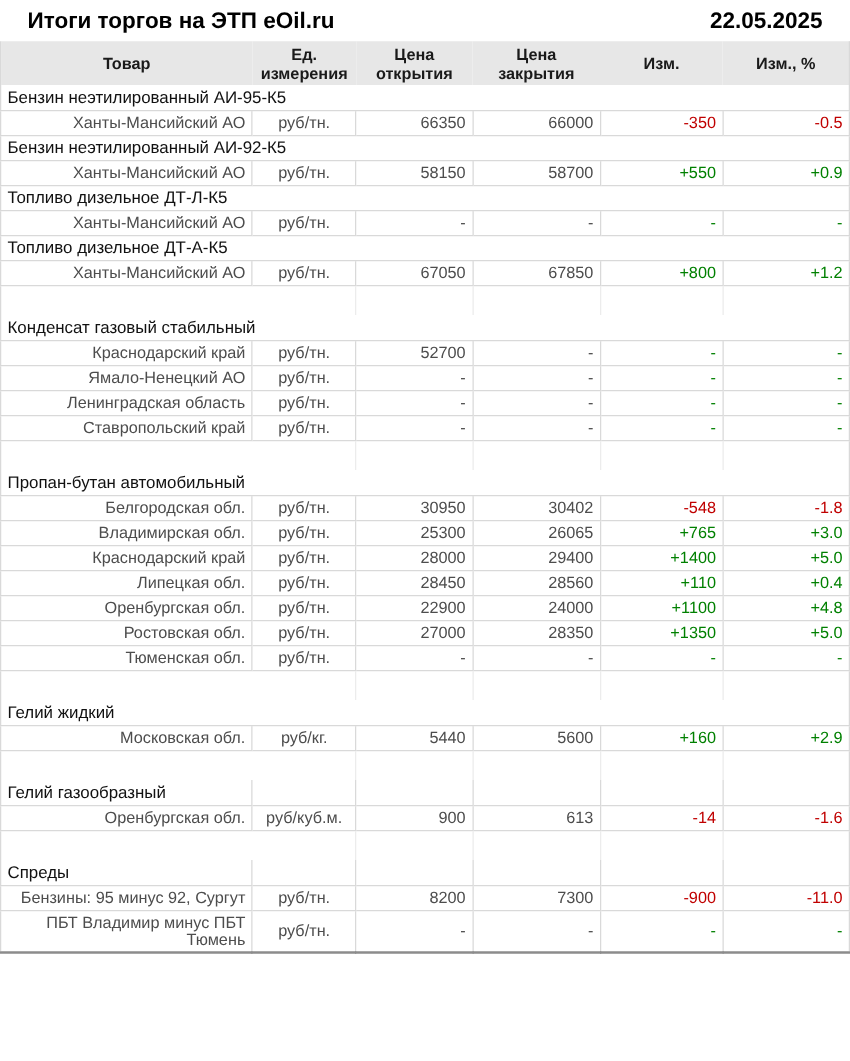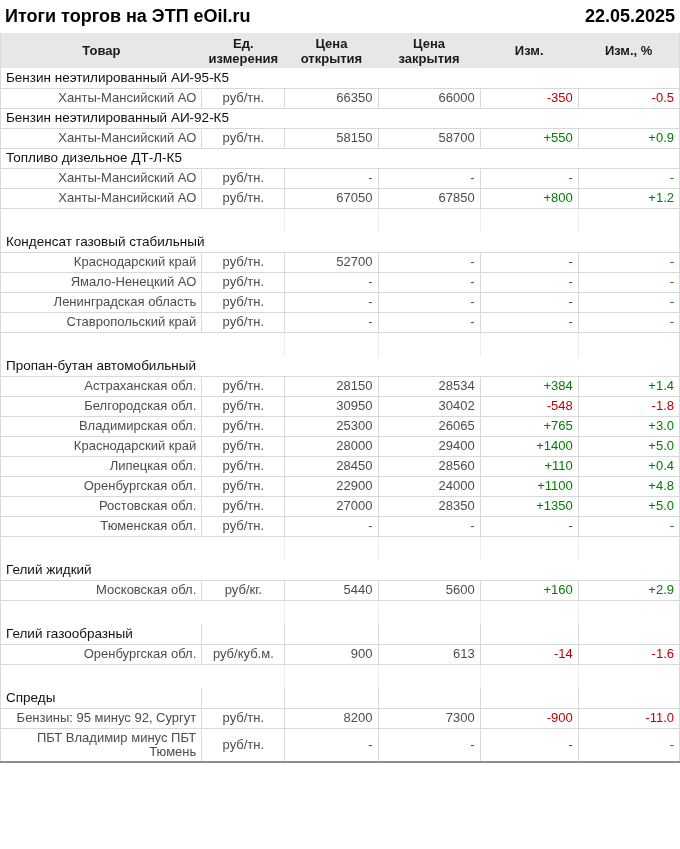--- a/index.html
+++ b/index.html
@@ -8,21 +8,21 @@
     height: 849px;
     overflow: hidden;
     font-family: "Liberation Sans", sans-serif;
     color: #1a1a1a;
   }
   .titlebar {
     height: 33px;
     display: flex;
     justify-content: space-between;
     align-items: center;
-    padding: 0 5px;
+    padding: 0 22px;
   }
   .page-title, .report-date {
     font-size: 18px;
     font-weight: bold;
     color: #000;
     white-space: nowrap;
   }
   table.report {
     width: 680px;
     border-collapse: collapse;
@@ -127,20 +127,23 @@
           <td colspan="6">Топливо дизельное ДТ-Л-К5</td>
         </tr>
         <tr class="data">
           <td class="col0 left">Ханты-Мансийский АО</td>
           <td class="col1 center">руб/тн.</td>
           <td class="col2 num">-</td>
           <td class="col3 num">-</td>
           <td class="col4 num flat">-</td>
           <td class="col5 num flat">-</td>
         </tr>
+        <tr class="section">
+          <td colspan="6">Топливо дизельное ДТ-А-К5</td>
+        </tr>
         <tr class="data">
           <td class="col0 left">Ханты-Мансийский АО</td>
           <td class="col1 center">руб/тн.</td>
           <td class="col2 num">67050</td>
           <td class="col3 num">67850</td>
           <td class="col4 num pos">+800</td>
           <td class="col5 num pos">+1.2</td>
         </tr>
         <tr class="spacer">
           <td class="col0"></td>
@@ -188,28 +191,20 @@
         <tr class="spacer">
           <td class="col0"></td>
           <td class="col1"></td>
           <td class="col2"></td>
           <td class="col3"></td>
           <td class="col4"></td>
           <td class="col5"></td>
         </tr>
         <tr class="section">
           <td colspan="6">Пропан-бутан автомобильный</td>
-        </tr>
-        <tr class="data">
-          <td class="col0 left">Астраханская обл.</td>
-          <td class="col1 center">руб/тн.</td>
-          <td class="col2 num">28150</td>
-          <td class="col3 num">28534</td>
-          <td class="col4 num pos">+384</td>
-          <td class="col5 num pos">+1.4</td>
         </tr>
         <tr class="data">
           <td class="col0 left">Белгородская обл.</td>
           <td class="col1 center">руб/тн.</td>
           <td class="col2 num">30950</td>
           <td class="col3 num">30402</td>
           <td class="col4 num neg">-548</td>
           <td class="col5 num neg">-1.8</td>
         </tr>
         <tr class="data">

